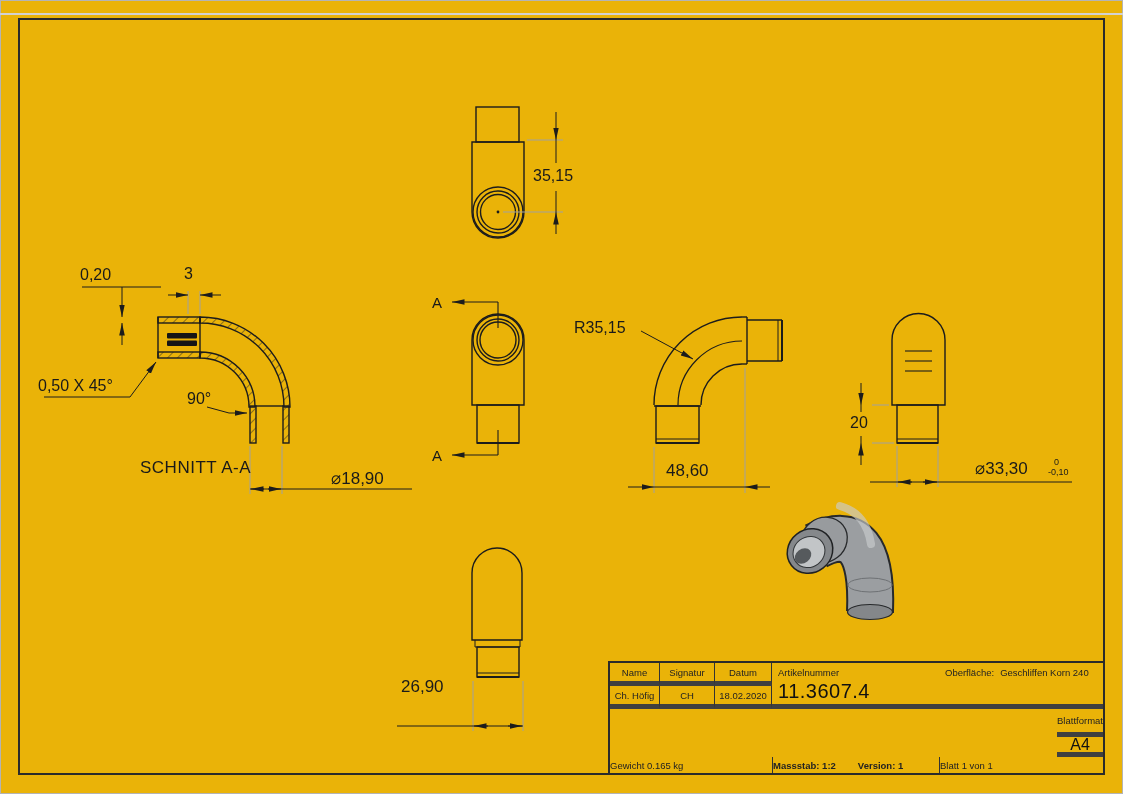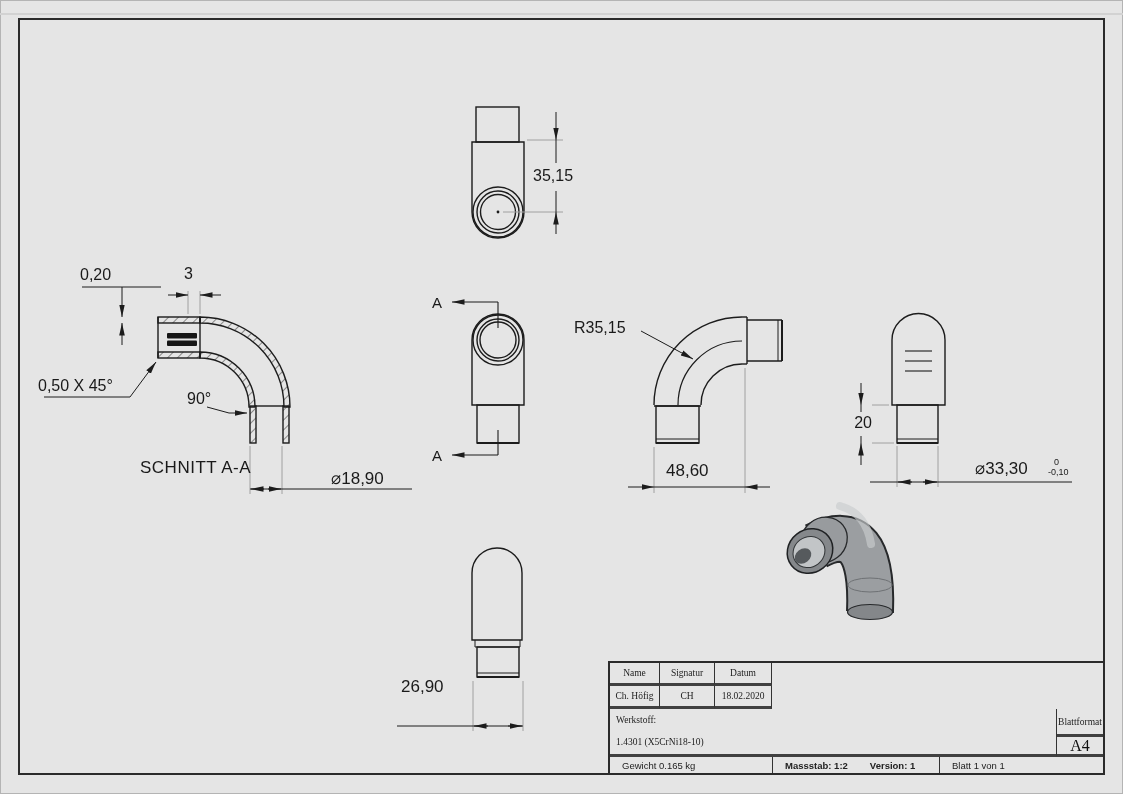--- a/index.html
+++ b/index.html
@@ -1,40 +1,40 @@
 <!DOCTYPE html>
 <html><head>
 <meta charset="utf-8">
 <style>
   html,body{margin:0;padding:0;background:#fff;}
-  .page{position:relative;width:1123px;height:794px;background:#e5e5e5;overflow:hidden;
+  .page{position:relative;width:1123px;height:794px;background:#eab308;overflow:hidden;
         font-family:"Liberation Sans","DejaVu Sans",sans-serif;color:#1a1a1a;
         box-shadow:inset 0 0 0 1px #b4b4b4;}
   .top-edge{position:absolute;left:0;top:13px;width:1123px;height:2px;background:#d2d2d2;}
   .frame{position:absolute;left:18px;top:18px;width:1087px;height:757px;
          border:2px solid #2b2b2b;box-sizing:border-box;}
   svg.linework{position:absolute;left:0;top:0;}
   .lbl{position:absolute;white-space:nowrap;color:#1a1a1a;}
   .fs16{font-size:16px;} .fs17{font-size:17px;} .fs15{font-size:15px;}
   .tol{position:absolute;font-size:9px;line-height:10px;}
   .tol span{display:block;}
   .tol span:first-child{margin-left:6px;}
   
   .tb{position:absolute;left:608px;top:661px;width:497px;height:114px;
       border:2px solid #2b2b2b;box-sizing:border-box;font-size:9.5px;color:#222;}
   .tb .cell{position:absolute;box-sizing:border-box;}
-  .bR{border-right:1px solid #333;} .bB{border-bottom:3px solid #404040;font-family:Liberation Serif, serif;}
+  .bR{border-right:1px solid #333;} .bB{border-bottom:5px solid #404040;}
   .cc{display:flex;align-items:center;justify-content:center;}
   .art-num{position:absolute;left:6px;top:17px;font-size:20px;color:#111;letter-spacing:.5px;}
   .art-lbl{position:absolute;left:6px;top:4px;}
   .surface{position:absolute;left:173px;top:4px;}
   .surface span{margin-right:6px;}
   .werk-lbl{position:absolute;left:6px;top:6px;}
   .werk-val{position:absolute;left:6px;top:28px;}
-  .row-txt{display:flex;align-items:center;padding-left:12px;}
+  .row-txt{display:flex;align-items:center;padding-left:0;}
   .ver{margin-left:22px;}
   .a4{font-size:16px;color:#111;}
 </style>
 </head>
 <body>
 
 <div class="page">
   <div class="top-edge"></div>
   <div class="frame"></div>
 
@@ -206,43 +206,46 @@
 
   <div class="lbl fs16" style="left:533px;top:167px;">35,15</div>
   <div class="lbl fs16" style="left:80px;top:266px;">0,20</div>
   <div class="lbl fs16" style="left:184px;top:265px;">3</div>
   <div class="lbl fs16" style="left:38px;top:377px;">0,50 X 45°</div>
   <div class="lbl fs16" style="left:187px;top:390px;">90°</div>
   <div class="lbl fs17" style="left:140px;top:458px;letter-spacing:.5px;">SCHNITT A-A</div>
   <div class="lbl fs17" style="left:331px;top:468px;">⌀18,90</div>
   <div class="lbl fs16" style="left:574px;top:319px;">R35,15</div>
   <div class="lbl fs17" style="left:666px;top:461px;text-align:center;">48,60</div>
-  <div class="lbl fs16" style="left:850px;top:414px;width:22px;text-align:right;">20</div>
+  <div class="lbl fs16" style="left:850px;top:414px;width:22px;text-align:left;">20</div>
   <div class="lbl fs17" style="left:975px;top:458px;">⌀33,30</div>
   <div class="tol" style="left:1048px;top:457px;">
     <span>0</span>
     <span>-0,10</span>
   </div>
   <div class="lbl fs17" style="left:401px;top:677px;">26,90</div>
   <div class="lbl fs15" style="left:432px;top:294px;">A</div>
   <div class="lbl fs15" style="left:432px;top:447px;">A</div>
 
   <div class="tb">
     <div class="cell bR bB cc" style="left:0;top:0;width:50px;height:23px;">Name</div>
     <div class="cell bR bB cc" style="left:50px;top:0;width:55px;height:23px;">Signatur</div>
     <div class="cell bR bB cc" style="left:105px;top:0;width:57px;height:23px;">Datum</div>
     <div class="cell bR bB cc" style="left:0;top:23px;width:50px;height:23px;">Ch. Höfig</div>
     <div class="cell bR bB cc" style="left:50px;top:23px;width:55px;height:23px;">CH</div>
     <div class="cell bR bB cc" style="left:105px;top:23px;width:57px;height:23px;">18.02.2020</div>
 
-
-    <div class="cell bR bB" style="left:0;top:46px;width:447px;height:48px;">
-      <span class="werk-lbl">Werkstoff:</span>
-      <span class="werk-val">1.4301 (X5CrNi18-10)</span>
+    <div class="cell bB" style="left:162px;top:0;width:331px;height:46px;">
+      <span class="art-lbl">Artikelnummer</span>
+      <span class="art-num">11.3607.4</span>
+      <span class="surface">
+        <span>Oberfläche:</span><span>Geschliffen Korn 240</span>
+      </span>
     </div>
+
     <div class="cell bB cc" style="left:447px;top:46px;width:46px;height:28px;">Blattformat</div>
     <div class="cell bB cc a4" style="left:447px;top:74px;width:46px;height:20px;">A4</div>
 
     <div class="cell bR row-txt" style="left:0;top:94px;width:163px;height:16px;">Gewicht 0.165 kg</div>
     <div class="cell bR row-txt" style="left:163px;top:94px;width:167px;height:16px;font-weight:bold;">
       <span>Massstab: 1:2</span>
       <span class="ver">Version: 1</span>
     </div>
     <div class="cell row-txt" style="left:330px;top:94px;width:163px;height:16px;">Blatt 1 von 1</div>
   </div>

